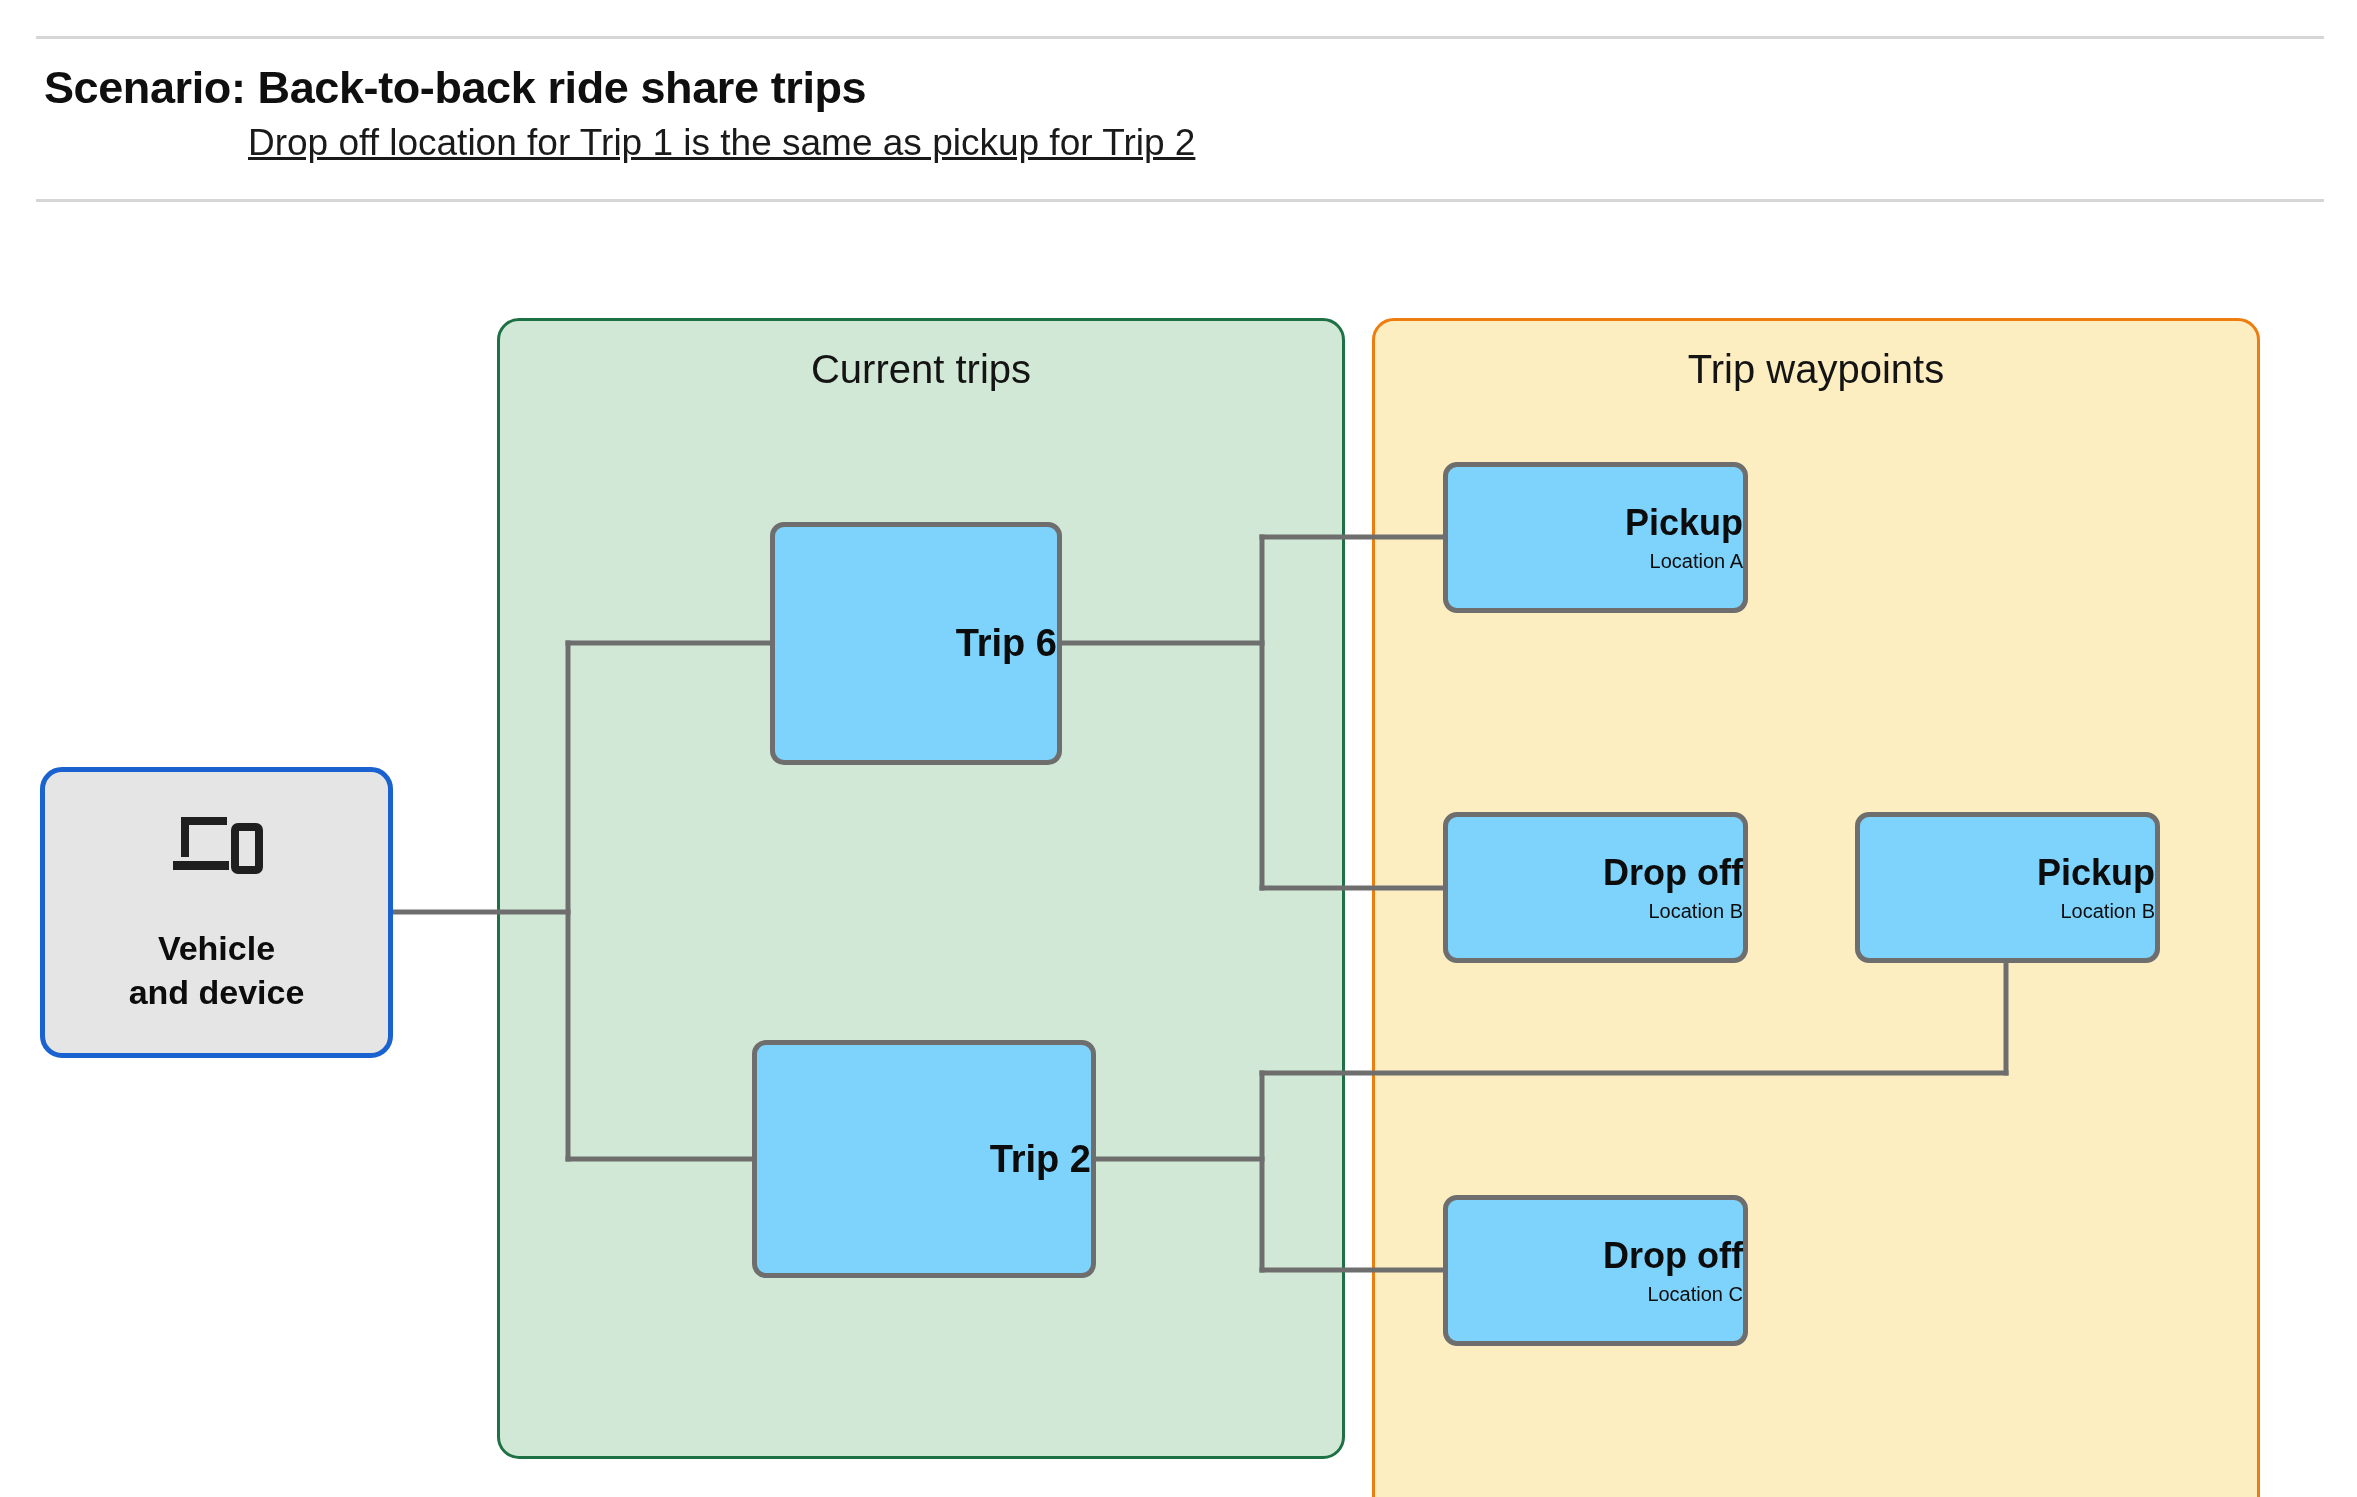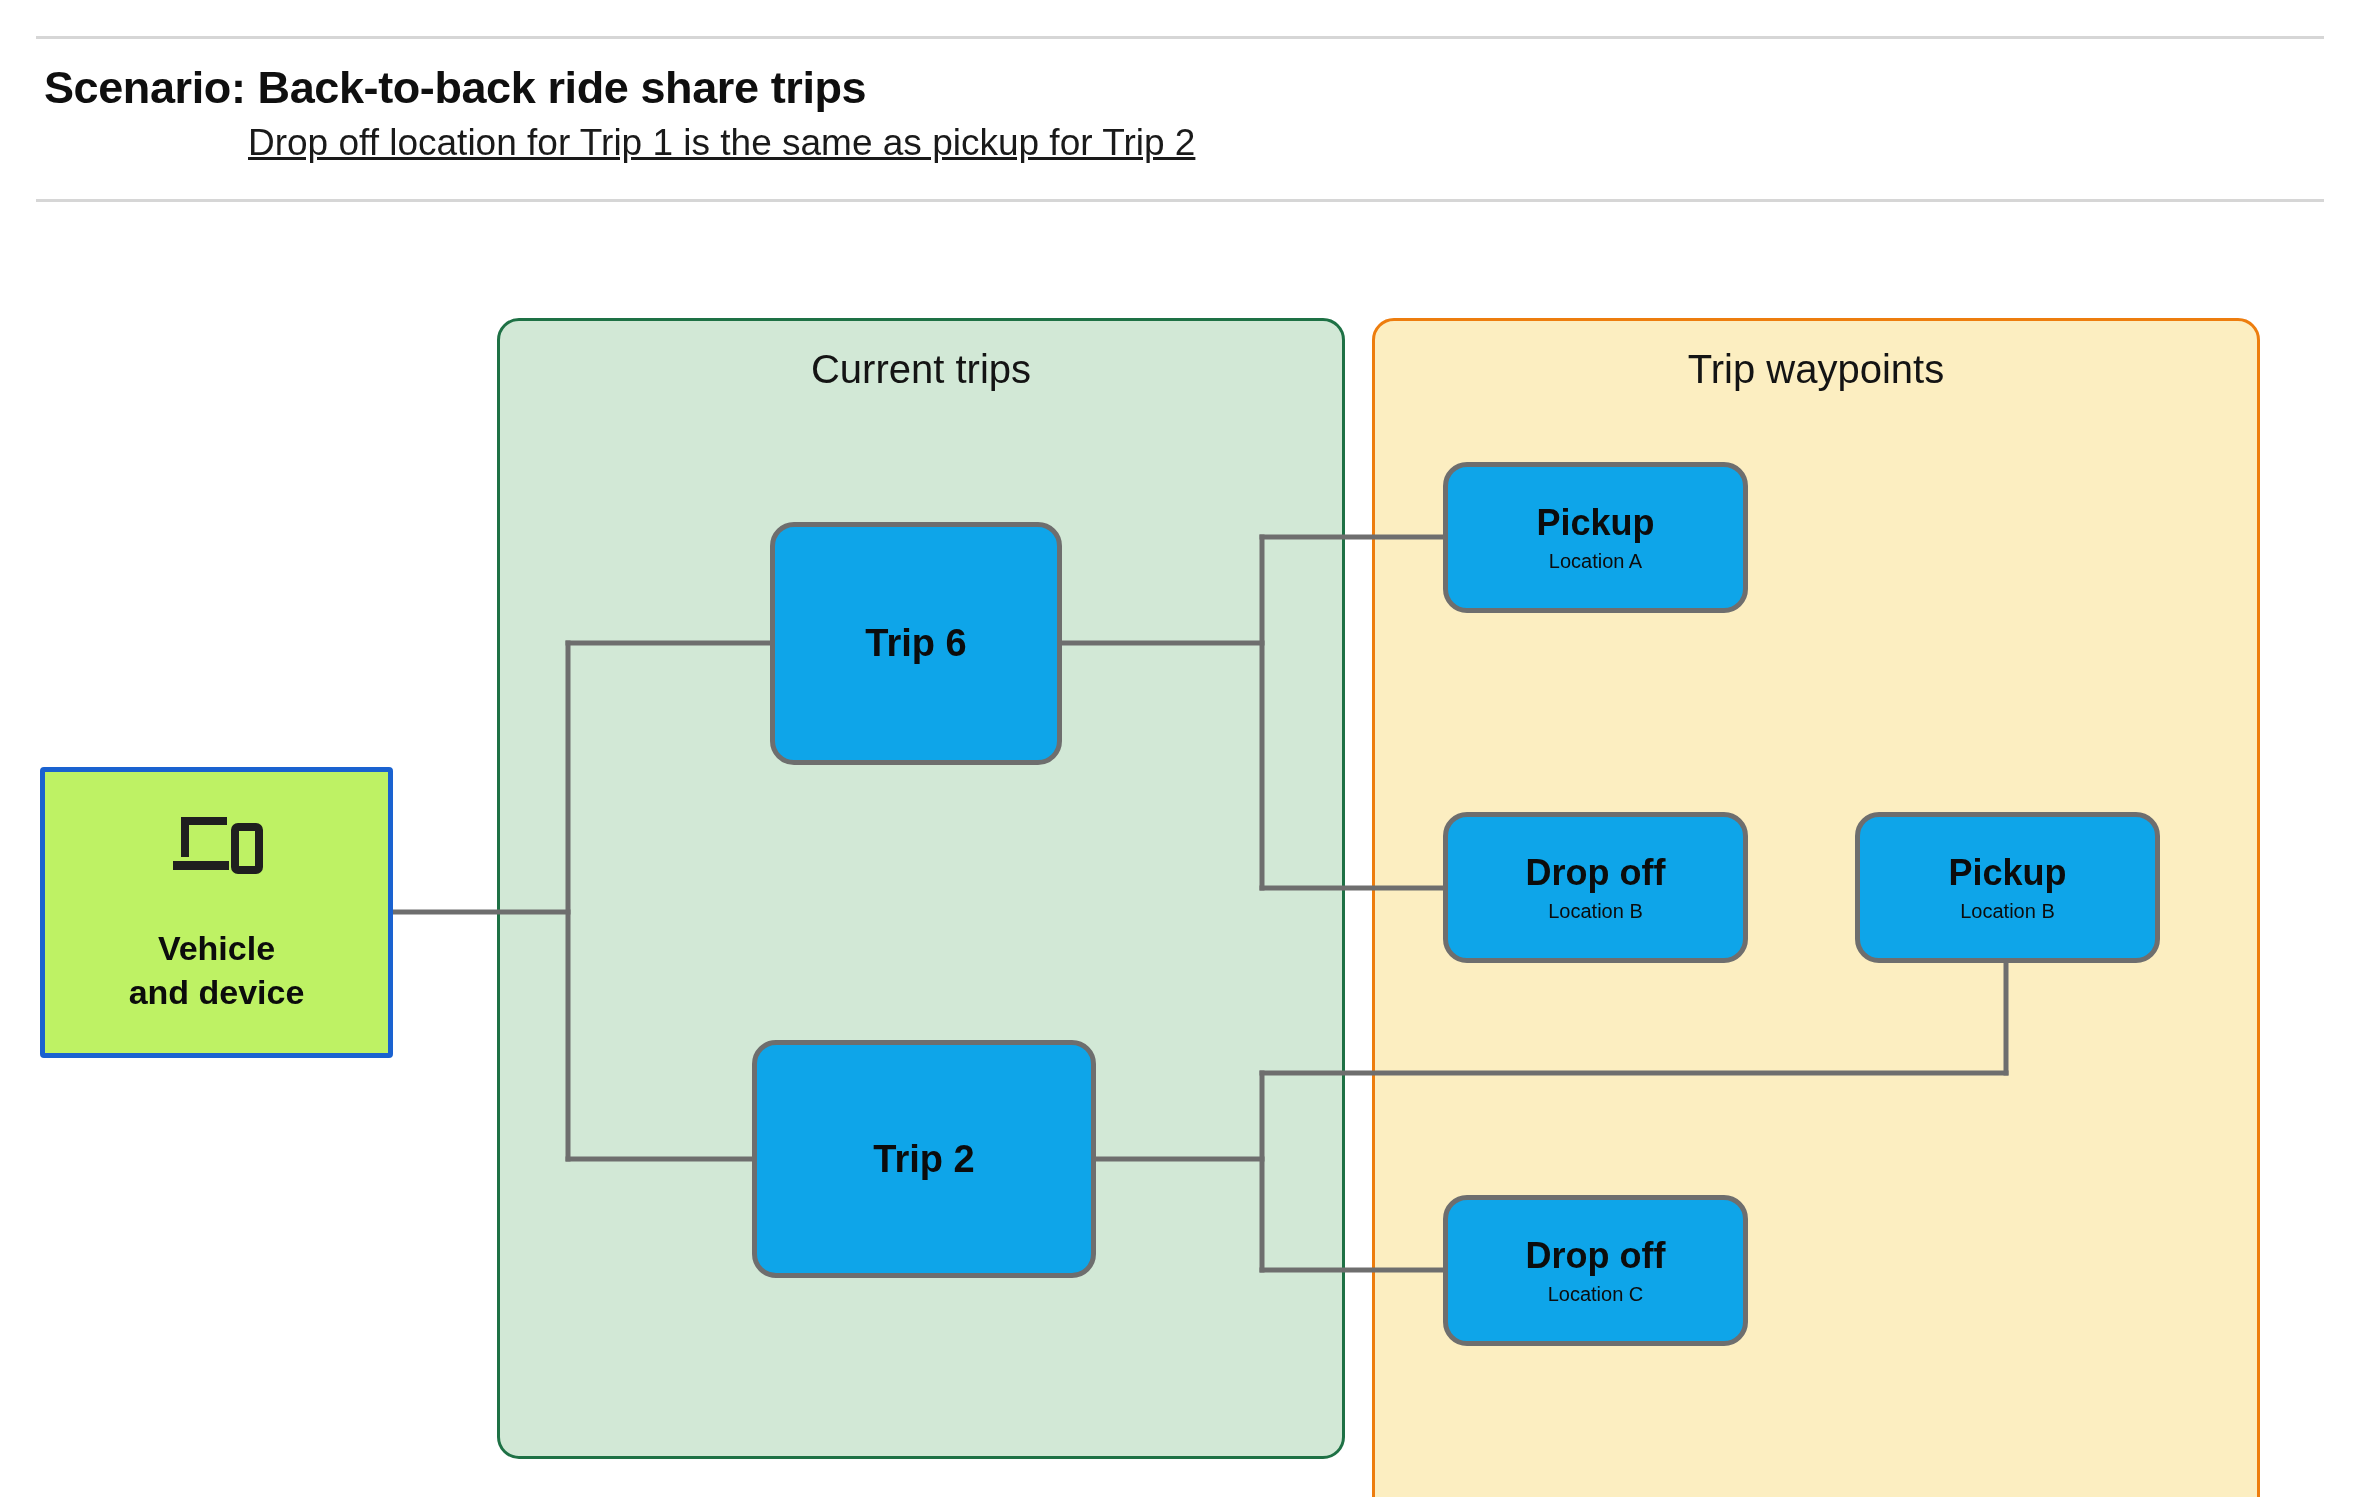--- a/index.html
+++ b/index.html
@@ -87,26 +87,26 @@
     left: 0;
     top: 0;
     width: 2357px;
     height: 1497px;
   }
 
   
   .node {
     position: absolute;
     box-sizing: border-box;
-    background: #0ea5e9;
+    background: #7dd3fc;
     border: 5px solid #6e6e6e;
-    border-radius: 24px;
+    border-radius: 14px;
     display: flex;
     flex-direction: column;
-    align-items: center;
+    align-items: flex-end;
     justify-content: center;
   }
   .node-title {
     font-size: 36px;
     font-weight: bold;
     color: #0c0c0c;
     line-height: 1.18;
   }
   .node-sub {
     font-size: 20px;
@@ -129,23 +129,23 @@
   #node-dropoff-c  { left: 1443px; top: 1195px; width: 305px; height: 151px; }
 
   
   #node-vehicle {
     position: absolute;
     left: 40px;
     top: 767px;
     width: 353px;
     height: 291px;
     box-sizing: border-box;
-    background: #bef264;
+    background: #e5e5e5;
     border: 5px solid #1a62d0;
-    border-radius: 4px;
+    border-radius: 22px;
     display: flex;
     flex-direction: column;
     align-items: center;
     justify-content: center;
   }
   #vehicle-device-icon {
     width: 92px;
     height: 70px;
     margin-bottom: 46px;
     display: block;

